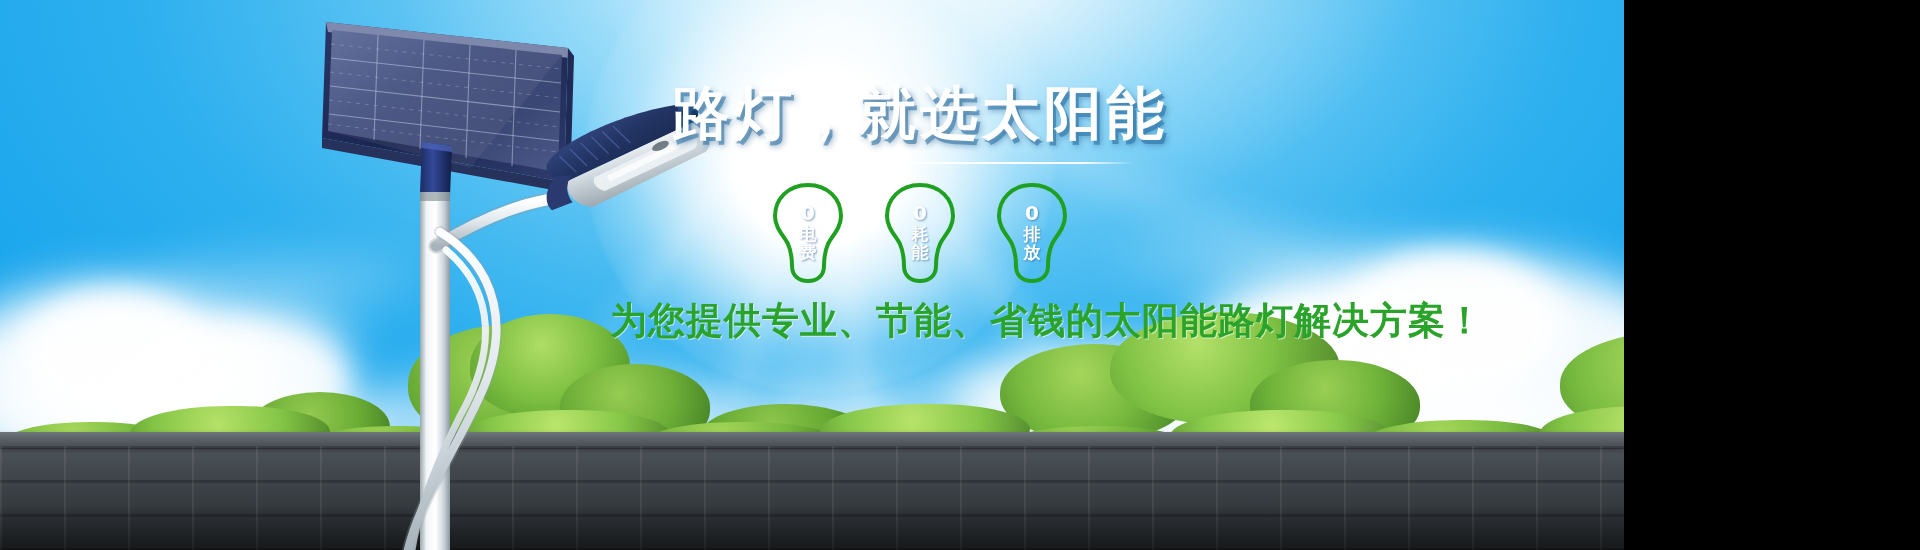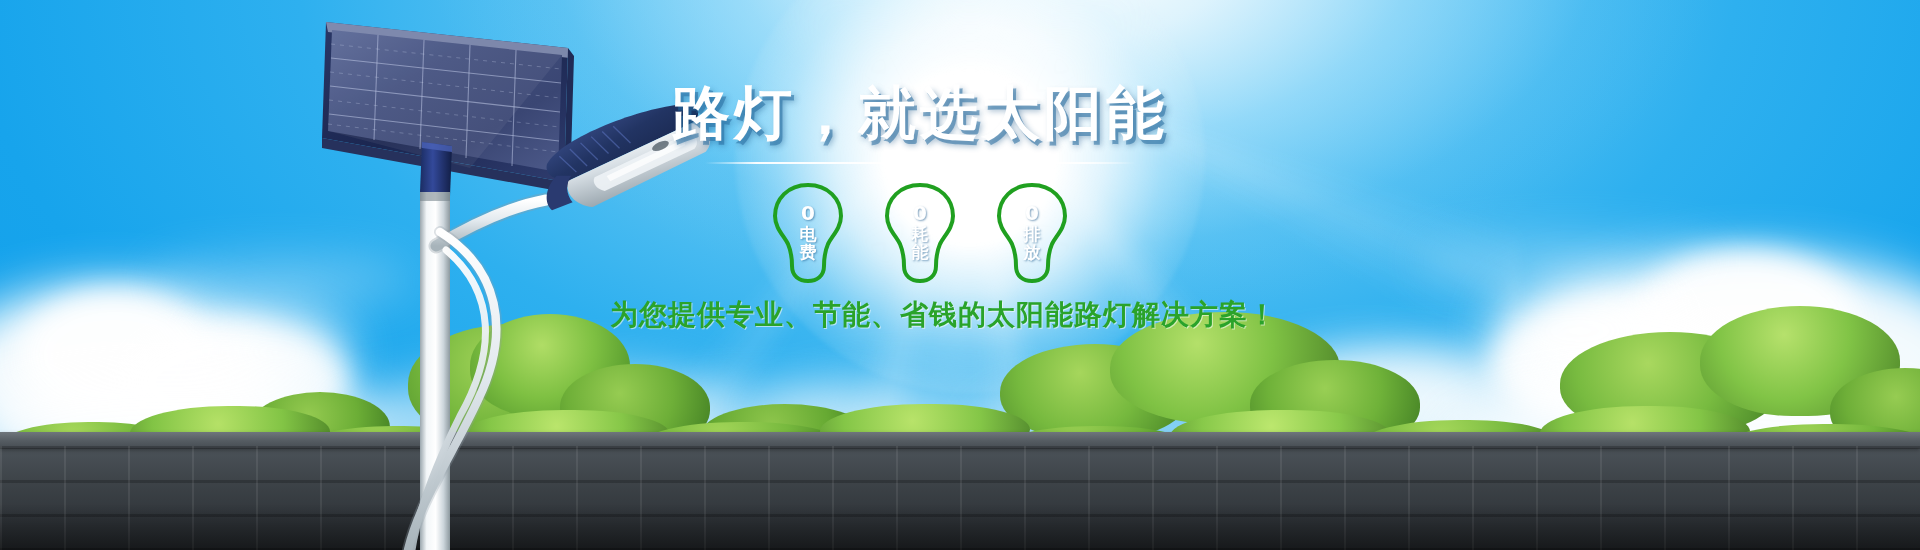--- a/index.html
+++ b/index.html
@@ -2,21 +2,21 @@
 <html lang="zh"><head>
 <meta charset="utf-8">
 <title>Solar Street Light Banner</title>
 <style>
   html,body{margin:0;padding:0;background:#000;}
   *{box-sizing:border-box;}
   body{font-family:"Liberation Sans","DejaVu Sans",sans-serif;}
 
   .banner{
     position:relative;
-    width:1920px;
+    width:1624px;
     height:550px;
     overflow:hidden;
     background:#404040;
   }
 
   
   .sky{
     position:absolute;inset:0;
     background:
       radial-gradient(900px 520px at 56% -10%, rgba(255,255,255,.98) 0%, rgba(255,255,255,.72) 18%, rgba(195,236,255,.45) 38%, rgba(120,208,250,.12) 58%, rgba(0,0,0,0) 72%),
@@ -163,21 +163,21 @@
     font-size:20px;
     font-weight:bold;
     line-height:1;
     margin-bottom:2px;
     text-shadow:1px 1px 2px rgba(30,90,140,.55);
   }
 
   .subline{
     margin-top:12px;
     font-family:"DejaVu Sans","Liberation Sans",sans-serif;
-    font-size:28px;
+    font-size:37px;
     font-weight:bold;
     color:#2aa32a;
     letter-spacing:1px;
     white-space:nowrap;
     text-shadow:1px 1px 0 rgba(255,255,255,.55);
   }
 </style>
 </head>
 <body>
 

